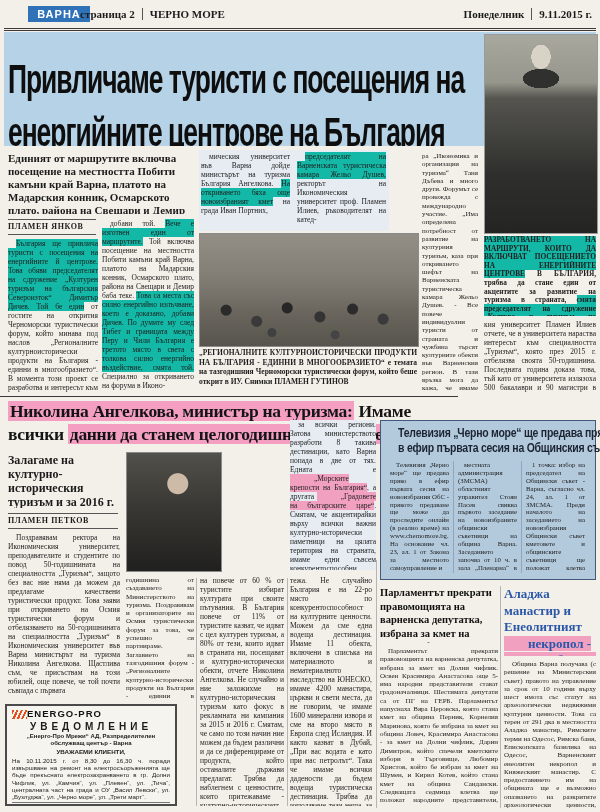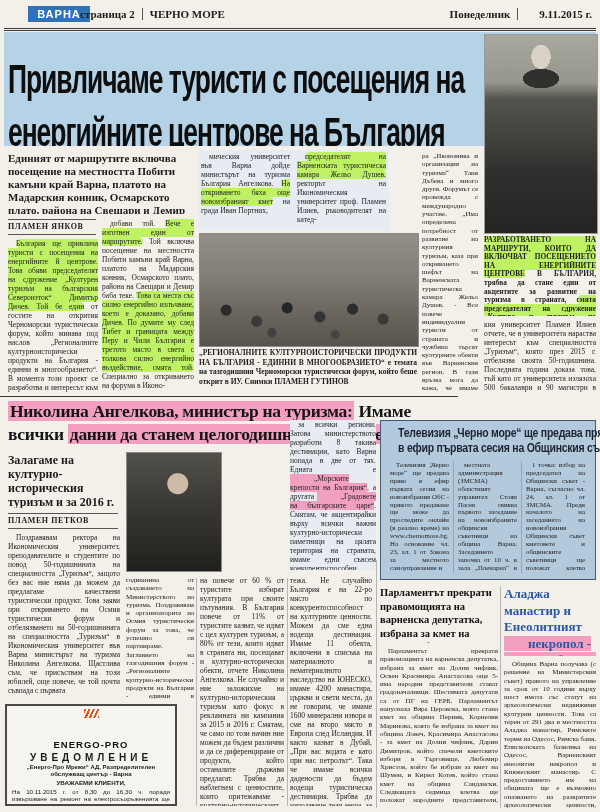--- a/index.html
+++ b/index.html
@@ -6,21 +6,21 @@
   .page{position:relative;width:600px;height:812px;background:#f3f0e9;overflow:hidden;
         font-family:"Liberation Serif","DejaVu Serif",serif;color:#1c1c1c;}
   .abs{position:absolute;}
   
   .masthead{left:0;top:4px;width:592px;height:24px;margin-left:4px;border-bottom:3px double #3a3a3a;}
   .mh-badge{position:absolute;left:4px;top:2px;width:62px;height:16px;background:#2f72b8;color:#fff;
             font:bold 11px/16px "Liberation Sans",sans-serif;text-align:center;letter-spacing:1px;margin-left:20px;}
   .mh-left{position:absolute;left:76px;top:3px;font:bold 11px/14px "Liberation Serif",serif;}
   .mh-left .sep{border-left:1px solid #555;margin-left:7px;padding-left:7px;}
   .mh-right{position:absolute;right:4px;top:3px;font:bold 11px/14px "Liberation Serif",serif;}
-  .mh-right .sep{border-left:1px solid #555;margin-left:7px;padding-left:21px;}
+  .mh-right .sep{border-left:1px solid #555;margin-left:7px;padding-left:7px;}
   
   .banner{left:4px;top:32px;width:592px;height:114px;background:#b5d2e6;overflow:hidden;}
   .main-line{white-space:nowrap;transform:scaleX(.66);transform-origin:0 50%;
              font:bold 40px/53px "Liberation Sans",sans-serif;letter-spacing:-1.5px;color:#0e0e0e;padding-left:6px;}
   .photo{background:#777;}
   .man-photo{left:484px;top:34px;width:112px;height:198px;z-index:4;border:1px solid #9a9a9a;
     background:
       radial-gradient(ellipse 16px 20px at 50% 11%, #d9d2c6 0 60%, rgba(0,0,0,0) 61%),
       radial-gradient(ellipse 30px 16px at 50% 22%, #30302e 0 60%, rgba(0,0,0,0) 61%),
       linear-gradient(180deg,#a9a89e 0%,#97968c 24%,#55544f 32%,#2f2f2d 70%,#242422 100%);}
@@ -40,38 +40,38 @@
       radial-gradient(circle 11px at 54% 26%, #cdbaa7 0 10px, rgba(0,0,0,0) 11px),
       linear-gradient(180deg,#52504a 0%,#3a3834 45%,#20201e 100%);}
   
   .deck{font:bold 11px/13px "Liberation Serif",serif;}
   .byline{font:bold 8px/10px "Liberation Serif",serif;letter-spacing:.6px;
           border-top:1px solid #555;border-bottom:1px solid #555;padding:2px 0;}
   .col{font:7.5px/9px "Liberation Serif",serif;text-align:justify;overflow:hidden;text-indent:8px;}
   .tiny{font-size:7px;line-height:8.3px;}
   .caption{font:bold 7.5px/9.5px "Liberation Serif",serif;text-align:justify;overflow:hidden;}
   .pullq{font:bold 7.3px/8.6px "Liberation Serif",serif;text-align:justify;overflow:hidden;}
-  .seg-y{background:#bef264;border-radius:13px;}
+  .seg-y{background:#14b8a6;}
   .seg-p{background:#f2a0c0;padding-left:24px;}
   .wash{background:#e6ecf2;}
   .a2h{font:bold 17.5px/23px "Liberation Serif",serif;letter-spacing:-.3px;color:#141414;}
   .a2h .seg-p{background:#f49ec2;padding:0 2px;}
   .a4h{font:bold 10.5px/13.5px "Liberation Serif",serif;color:#101010;}
   .a5h{font:bold 13px/16.5px "Liberation Serif",serif;color:#2b57a8;}
   .a5h .seg-p{background:#f2a0c0;}
   
   .tvbox{left:380px;top:420px;width:216px;height:160px;background:#b3cadd;border:1.5px solid #44597a;box-sizing:border-box;}
   .tvh-line{white-space:nowrap;text-align:center;transform:scaleX(.84);transform-origin:50% 50%;
             font:bold 12.5px/15px "Liberation Sans",sans-serif;letter-spacing:-.3px;color:#1c2433;}
   .tvcols{position:absolute;left:5px;top:40px;width:203px;height:112px;display:flex;}
   .tvcol{flex:1;padding:0 4px;font:6.8px/7.9px "Liberation Serif",serif;text-align:justify;overflow:hidden;text-indent:6px;}
   .tvcol + .tvcol{border-left:1px solid #8fa6bc;}
   
   .energo{left:5px;top:704px;width:172px;height:102px;border:2px solid #4a4a4a;background:#f6f4ee;box-sizing:border-box;padding:3px 5px;overflow:hidden;}
-  .energo-logo-row{display:flex;align-items:center;gap:22px;flex-direction:column;}
+  .energo-logo-row{display:flex;align-items:center;gap:0;}
   .energo-wing{width:15px;height:9px;background:repeating-linear-gradient(115deg,#e84e1b 0 2px,rgba(0,0,0,0) 2px 4px);}
   .energo-name{font:bold 9.5px/10px "Liberation Sans",sans-serif;letter-spacing:1px;color:#111;}
   .energo-title{text-align:center;font:bold 10px/12px "Liberation Sans",sans-serif;letter-spacing:4px;margin-top:2px;}
   .energo-sub{text-align:center;font:bold 6px/7px "Liberation Sans",sans-serif;}
   .energo-sal{text-align:center;font:bold 6.2px/8px "Liberation Sans",sans-serif;margin-top:1px;}
   .energo-body{font:6.2px/7.2px "Liberation Sans",sans-serif;text-align:justify;margin-top:1px;}
   .energo-foot{border-top:1px solid #777;margin-top:2px;padding-top:1px;font:bold 5.8px/6.8px "Liberation Sans",sans-serif;text-align:center;}
   .vline{width:1px;background:#b5b5b5;}
   .hrule{height:1px;background:#3a3a3a;}
 </style>

